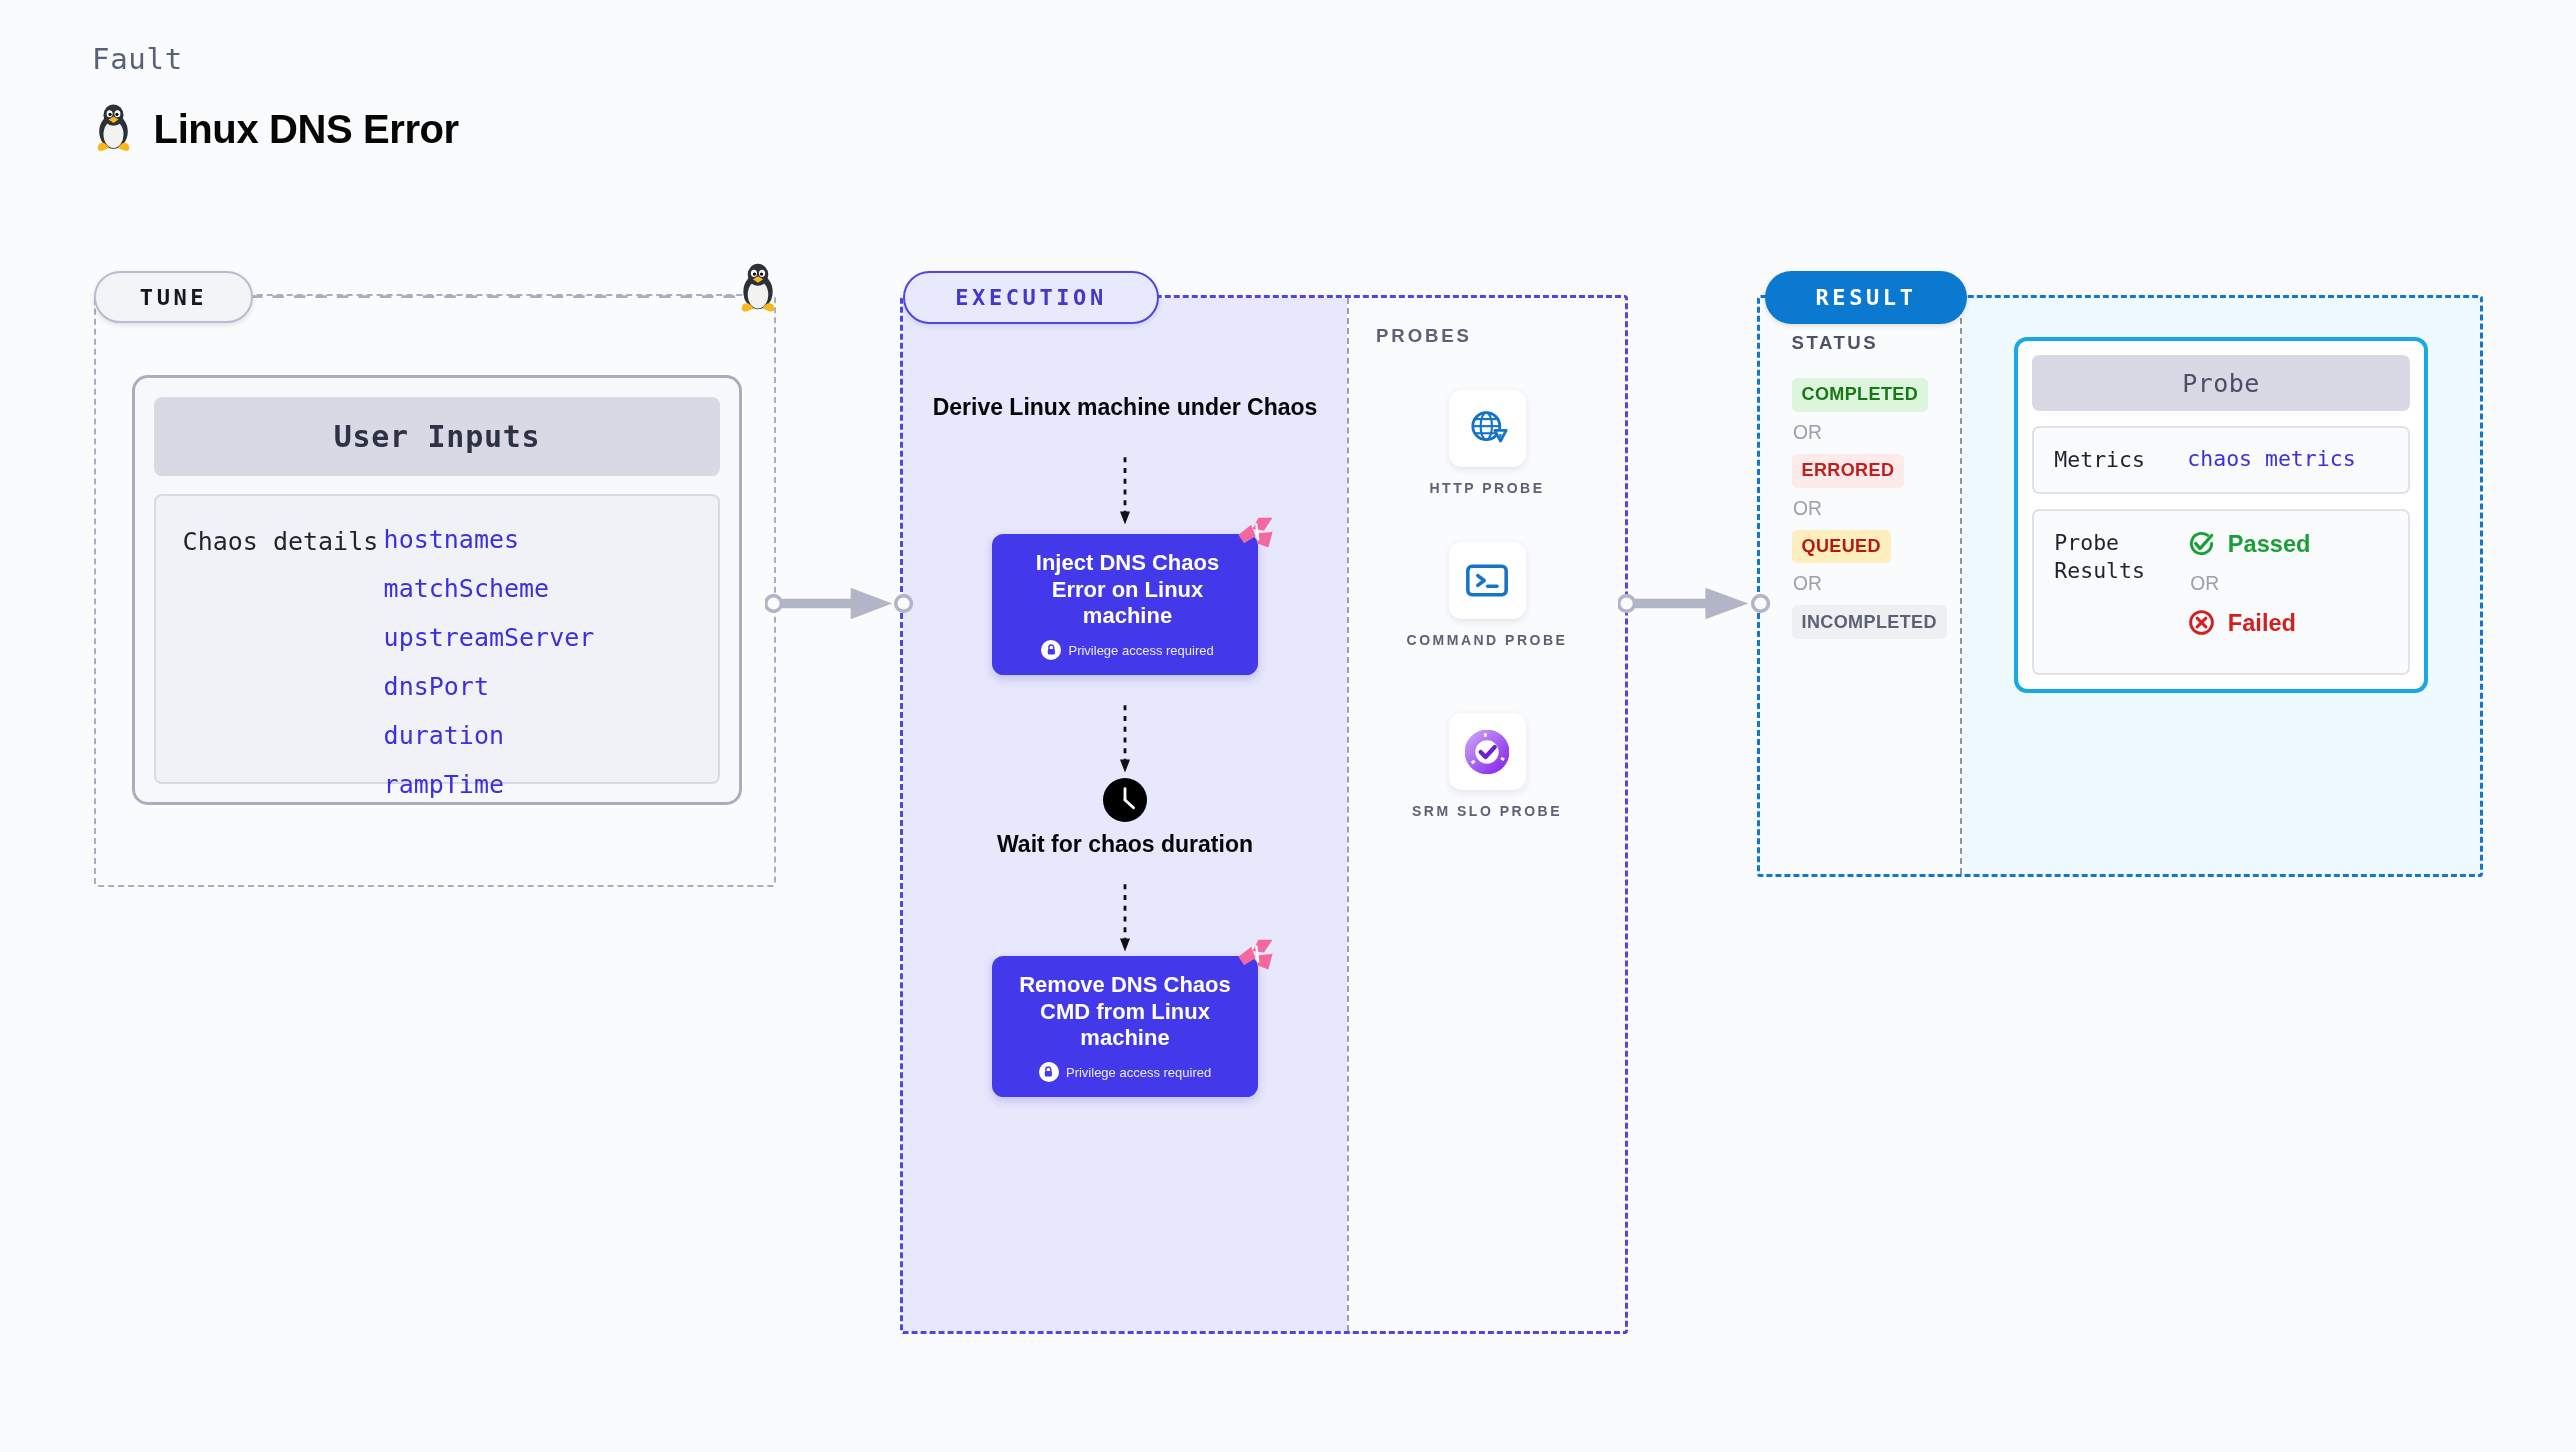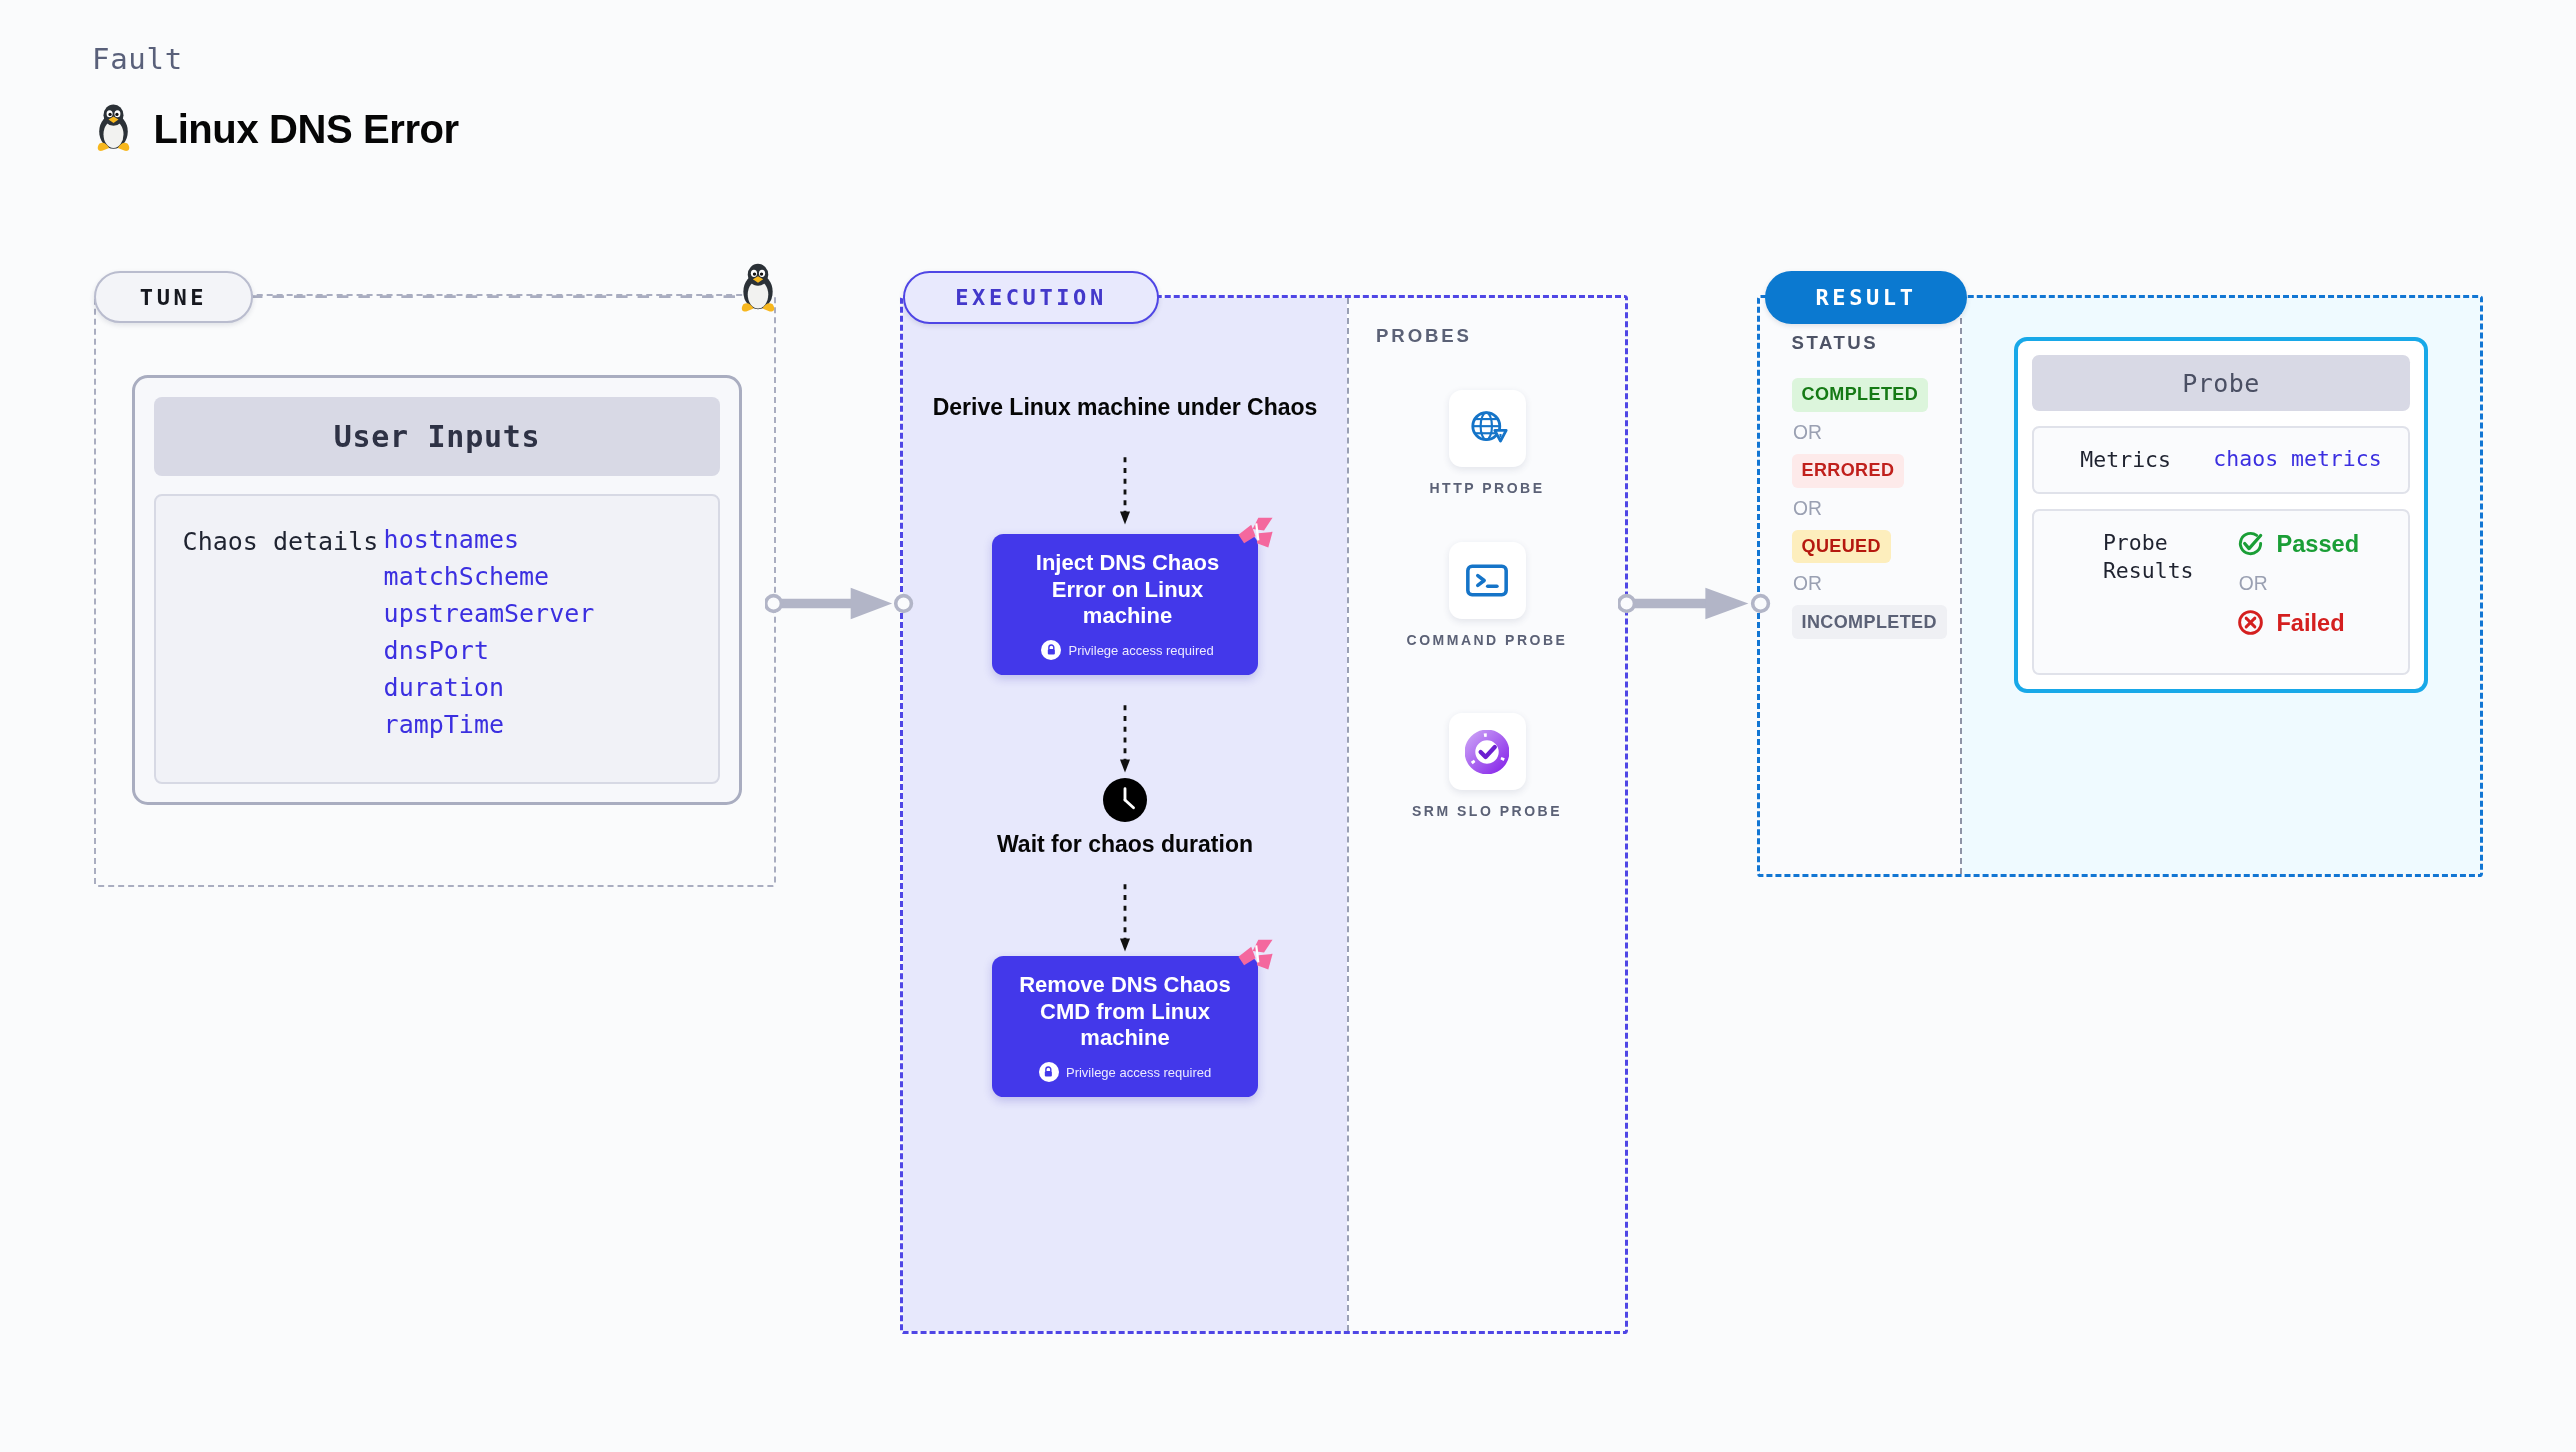--- a/index.html
+++ b/index.html
@@ -82,21 +82,21 @@
     border: 2.1px solid #d7d9e4;
     border-radius: 7.9px;
     display: flex;
     padding: 29px 0 0 27px;
   }
   #chaos-details-label {
     font-family: "DejaVu Sans Mono", monospace;
     font-size: 25px; color: #1f2330;
     width: 201px; flex: none; padding-top: 2.1px;
   }
-  #chaos-param-list { display: flex; flex-direction: column; gap: 8px; }
+  #chaos-param-list { display: flex; flex-direction: column; gap: 20px; }
   .chaos-param {
     font-family: "DejaVu Sans Mono", monospace;
     font-size: 25px; color: #3b2fe0;
   }
 
   
   #tux-corner { position: absolute; left: 736px; top: 262px; z-index: 7; }
 
   
   #execution-panel {
@@ -238,21 +238,20 @@
     font-size: 25px; color: #4a4f63;
     letter-spacing: 0.4px;
   }
   .output-row {
     margin-top: 14.3px;
     background: #fafbfd;
     border: 2.1px solid #e0e2ea;
     border-radius: 7.2px;
     display: flex;
     padding: 18.6px 0 18.6px 20px;
-    justify-content: center;
   }
   .output-row-label {
     font-family: "DejaVu Sans Mono", monospace;
     font-size: 21.5px; color: #1f2330;
     width: 133px; flex: none; line-height: 1.28;
   }
   #metrics-value {
     font-family: "DejaVu Sans Mono", monospace;
     font-size: 21.5px; color: #3b2fe0;
   }

